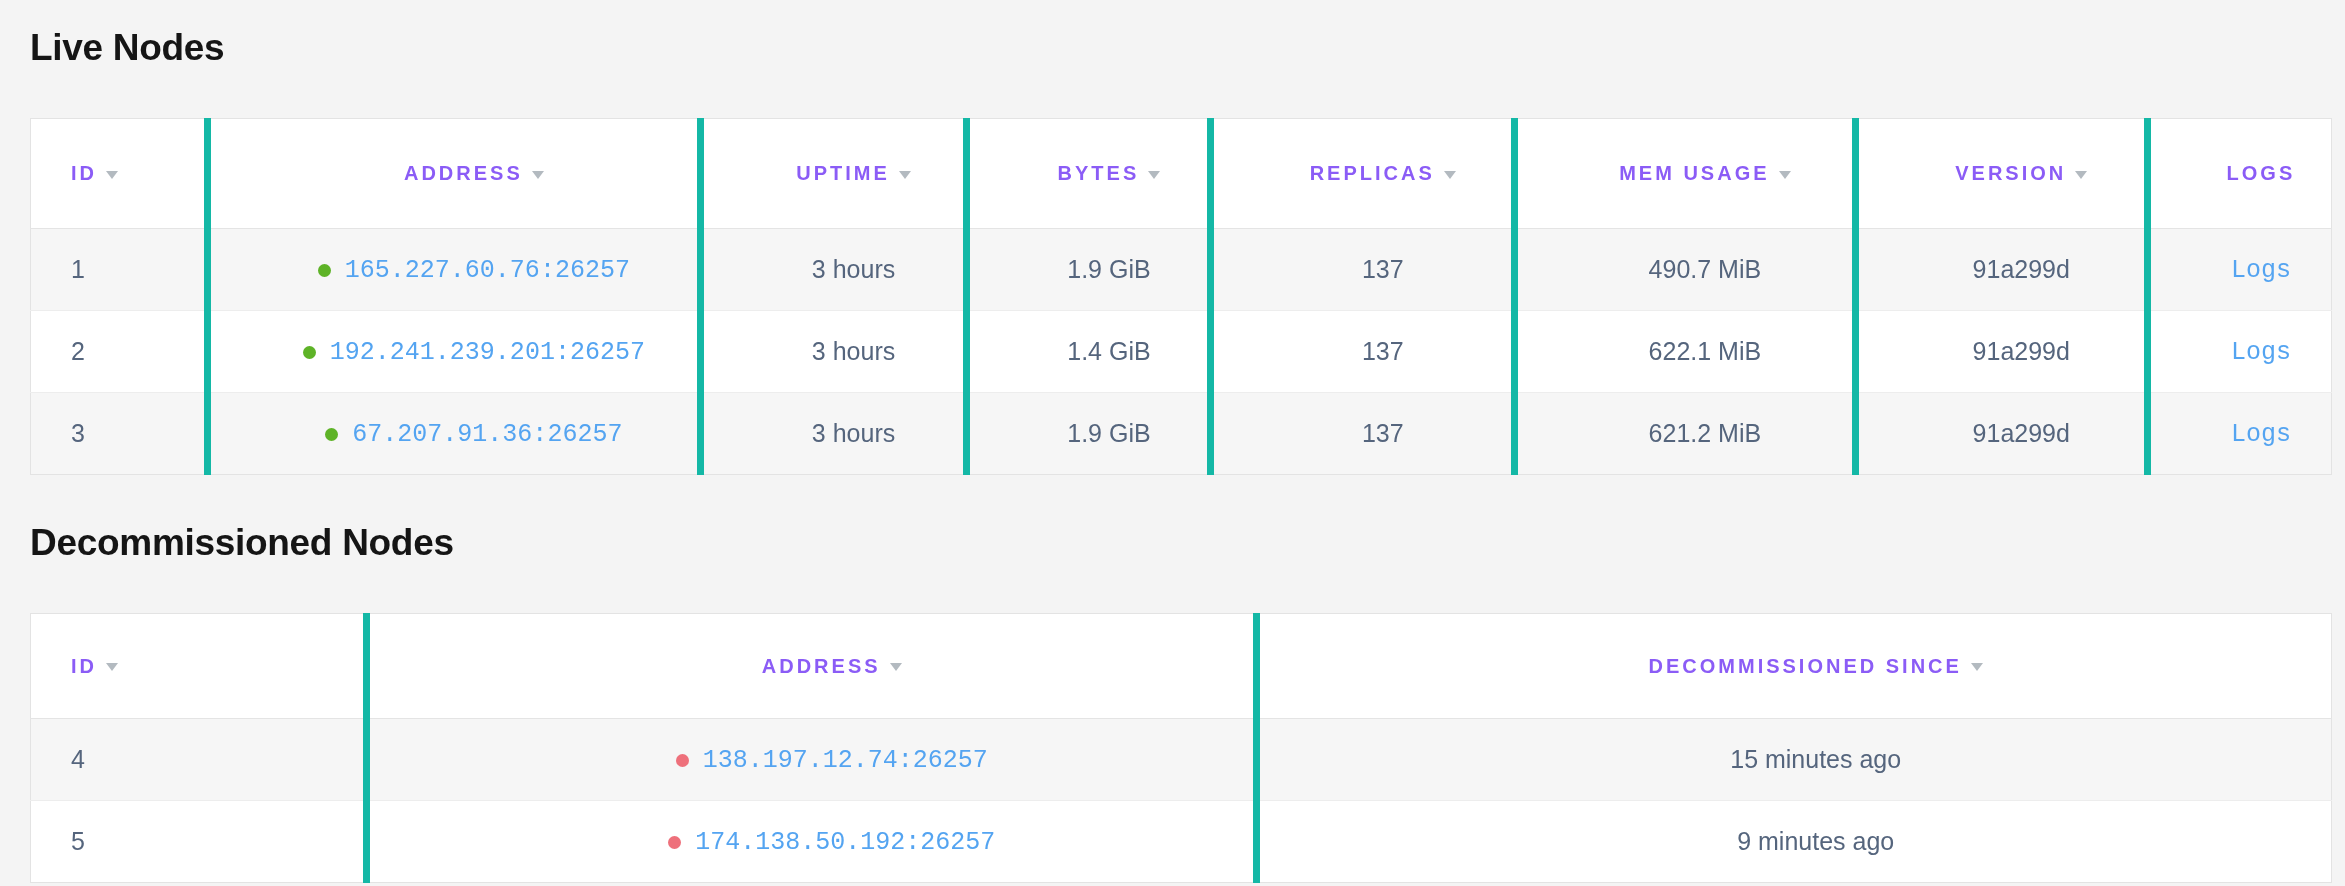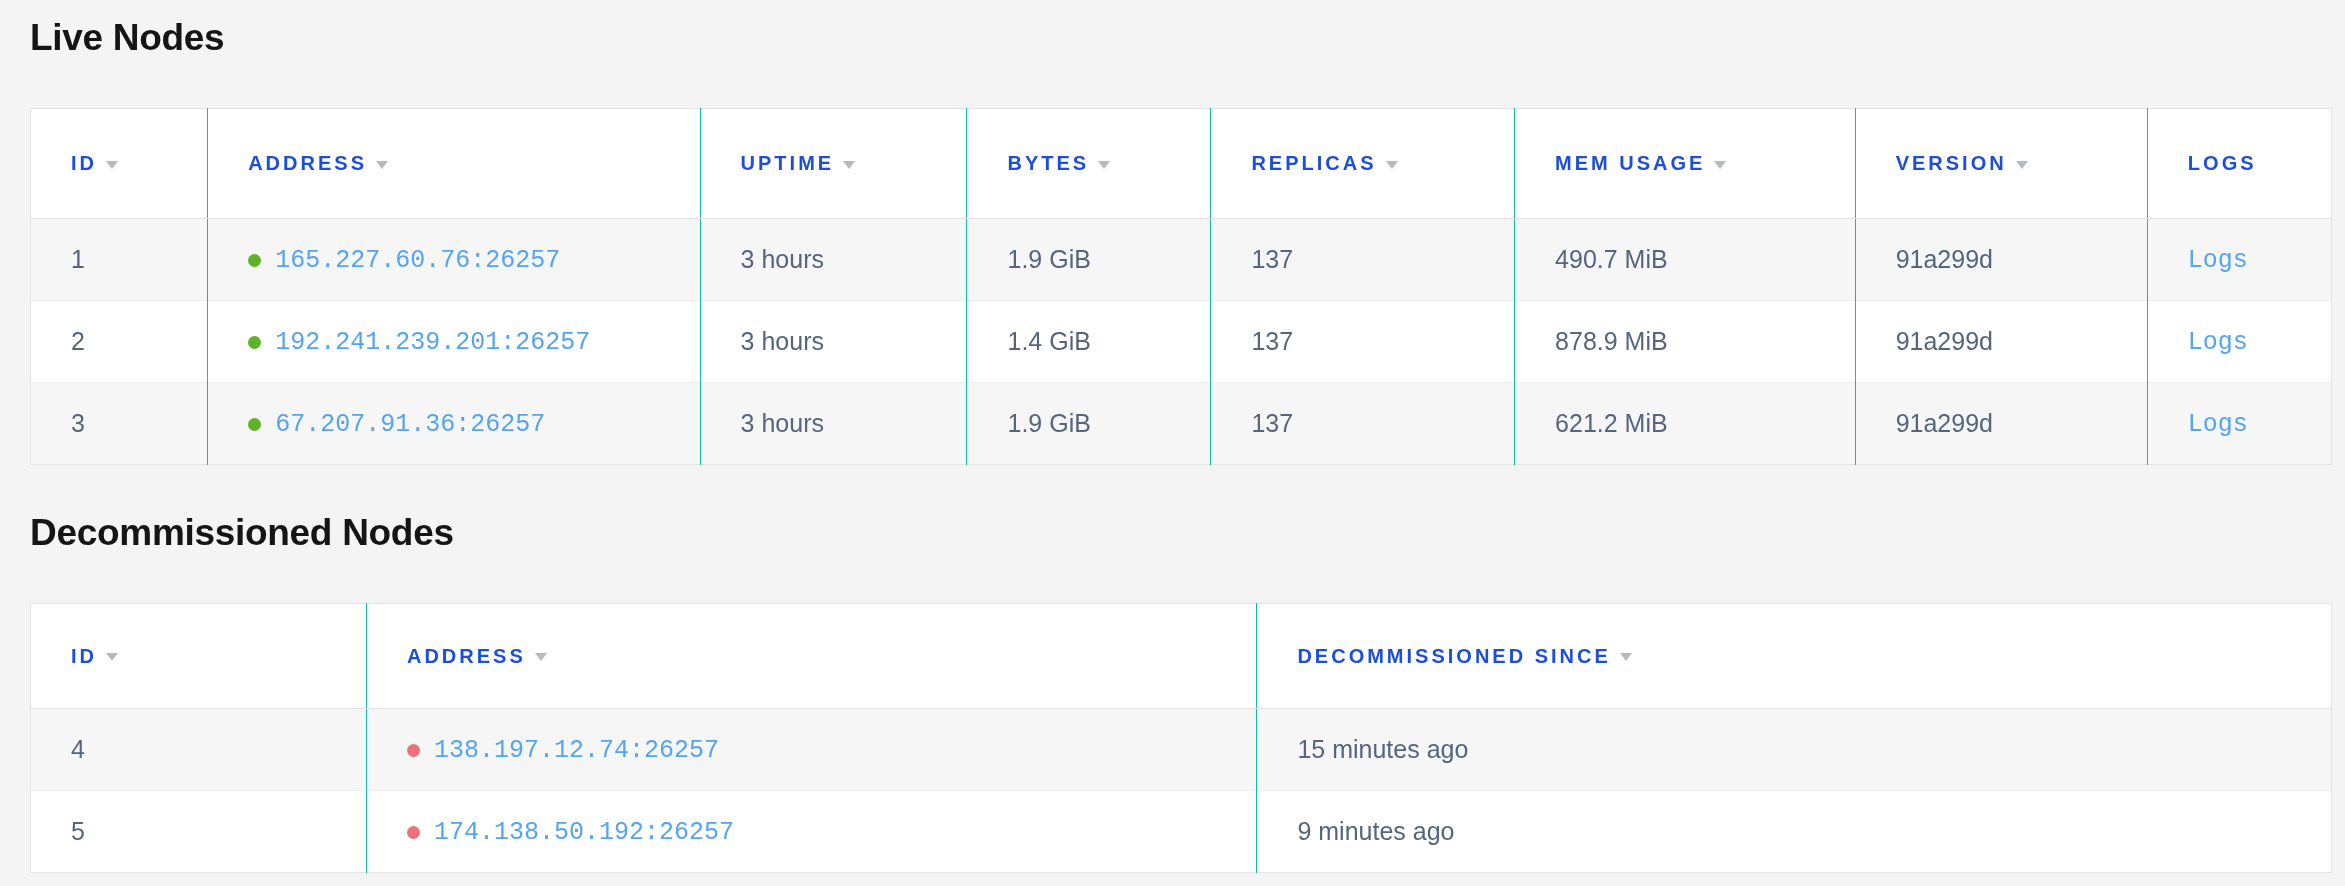--- a/index.html
+++ b/index.html
@@ -3,21 +3,21 @@
 <meta charset="utf-8">
 <style>
   * { margin: 0; padding: 0; box-sizing: border-box; }
   html, body {
     width: 2345px;
     height: 886px;
     background: #f4f4f4;
     font-family: "Liberation Sans", sans-serif;
     overflow: hidden;
   }
-  .wrap { padding: 12px 13px 0 30px; }
+  .wrap { padding: 22px 13px 0 30px; }
 
   .section-title {
     font-size: 37px;
     font-weight: 700;
     color: #151515;
     letter-spacing: -0.3px;
     line-height: 44px;
     margin-top: 4px;
     margin-bottom: 48px;
   }
@@ -31,37 +31,37 @@
     border: 1px solid #e3e3e3;
   }
   table.nodes th {
     height: 110px;
     text-align: left;
     vertical-align: middle;
     padding-left: 40px;
     font-size: 20px;
     font-weight: 700;
     letter-spacing: 3px;
-    color: #1d4ed8;
+    color: #8b5cf6;
     text-transform: uppercase;
     background: #ffffff;
     border-bottom: 1px solid #e4e4e4;
     white-space: nowrap;
     cursor: pointer;
   }
   table.nodes.decom th { height: 105px; }
   table.nodes td {
     height: 82px;
     vertical-align: middle;
     padding-left: 40px;
     font-size: 25px;
     color: #55657d;
     white-space: nowrap;
   }
-  table.nodes th + th, table.nodes td + td { border-left: 1px solid #14b8a6; }
+  table.nodes th + th, table.nodes td + td { border-left: 7px solid #14b8a6; text-align: center; }
   table.nodes tbody tr + tr td { border-top: 1px solid #ededed; }
   table.nodes tbody tr.stripe td { background: #f6f6f6; }
 
   .sort-arrow {
     display: inline-block;
     width: 0; height: 0;
     border-left: 6px solid transparent;
     border-right: 6px solid transparent;
     border-top: 8px solid #b3bac0;
     margin-left: 9px;
@@ -126,21 +126,21 @@
         <td><a class="node-link">Logs</a></td>
       </tr>
       <tr>
         <td>2</td>
         <td class="addr-cell">
           <span class="dot" style="background: rgb(94, 179, 39);"></span><a class="node-link"><span class="link-text">192.241.239.201:26257</span></a>
         </td>
         <td>3 hours</td>
         <td>1.4 GiB</td>
         <td>137</td>
-        <td>878.9 MiB</td>
+        <td>622.1 MiB</td>
         <td>91a299d</td>
         <td><a class="node-link">Logs</a></td>
       </tr>
       <tr class="stripe">
         <td>3</td>
         <td class="addr-cell">
           <span class="dot" style="background: rgb(94, 179, 39);"></span><a class="node-link"><span class="link-text">67.207.91.36:26257</span></a>
         </td>
         <td>3 hours</td>
         <td>1.9 GiB</td>

